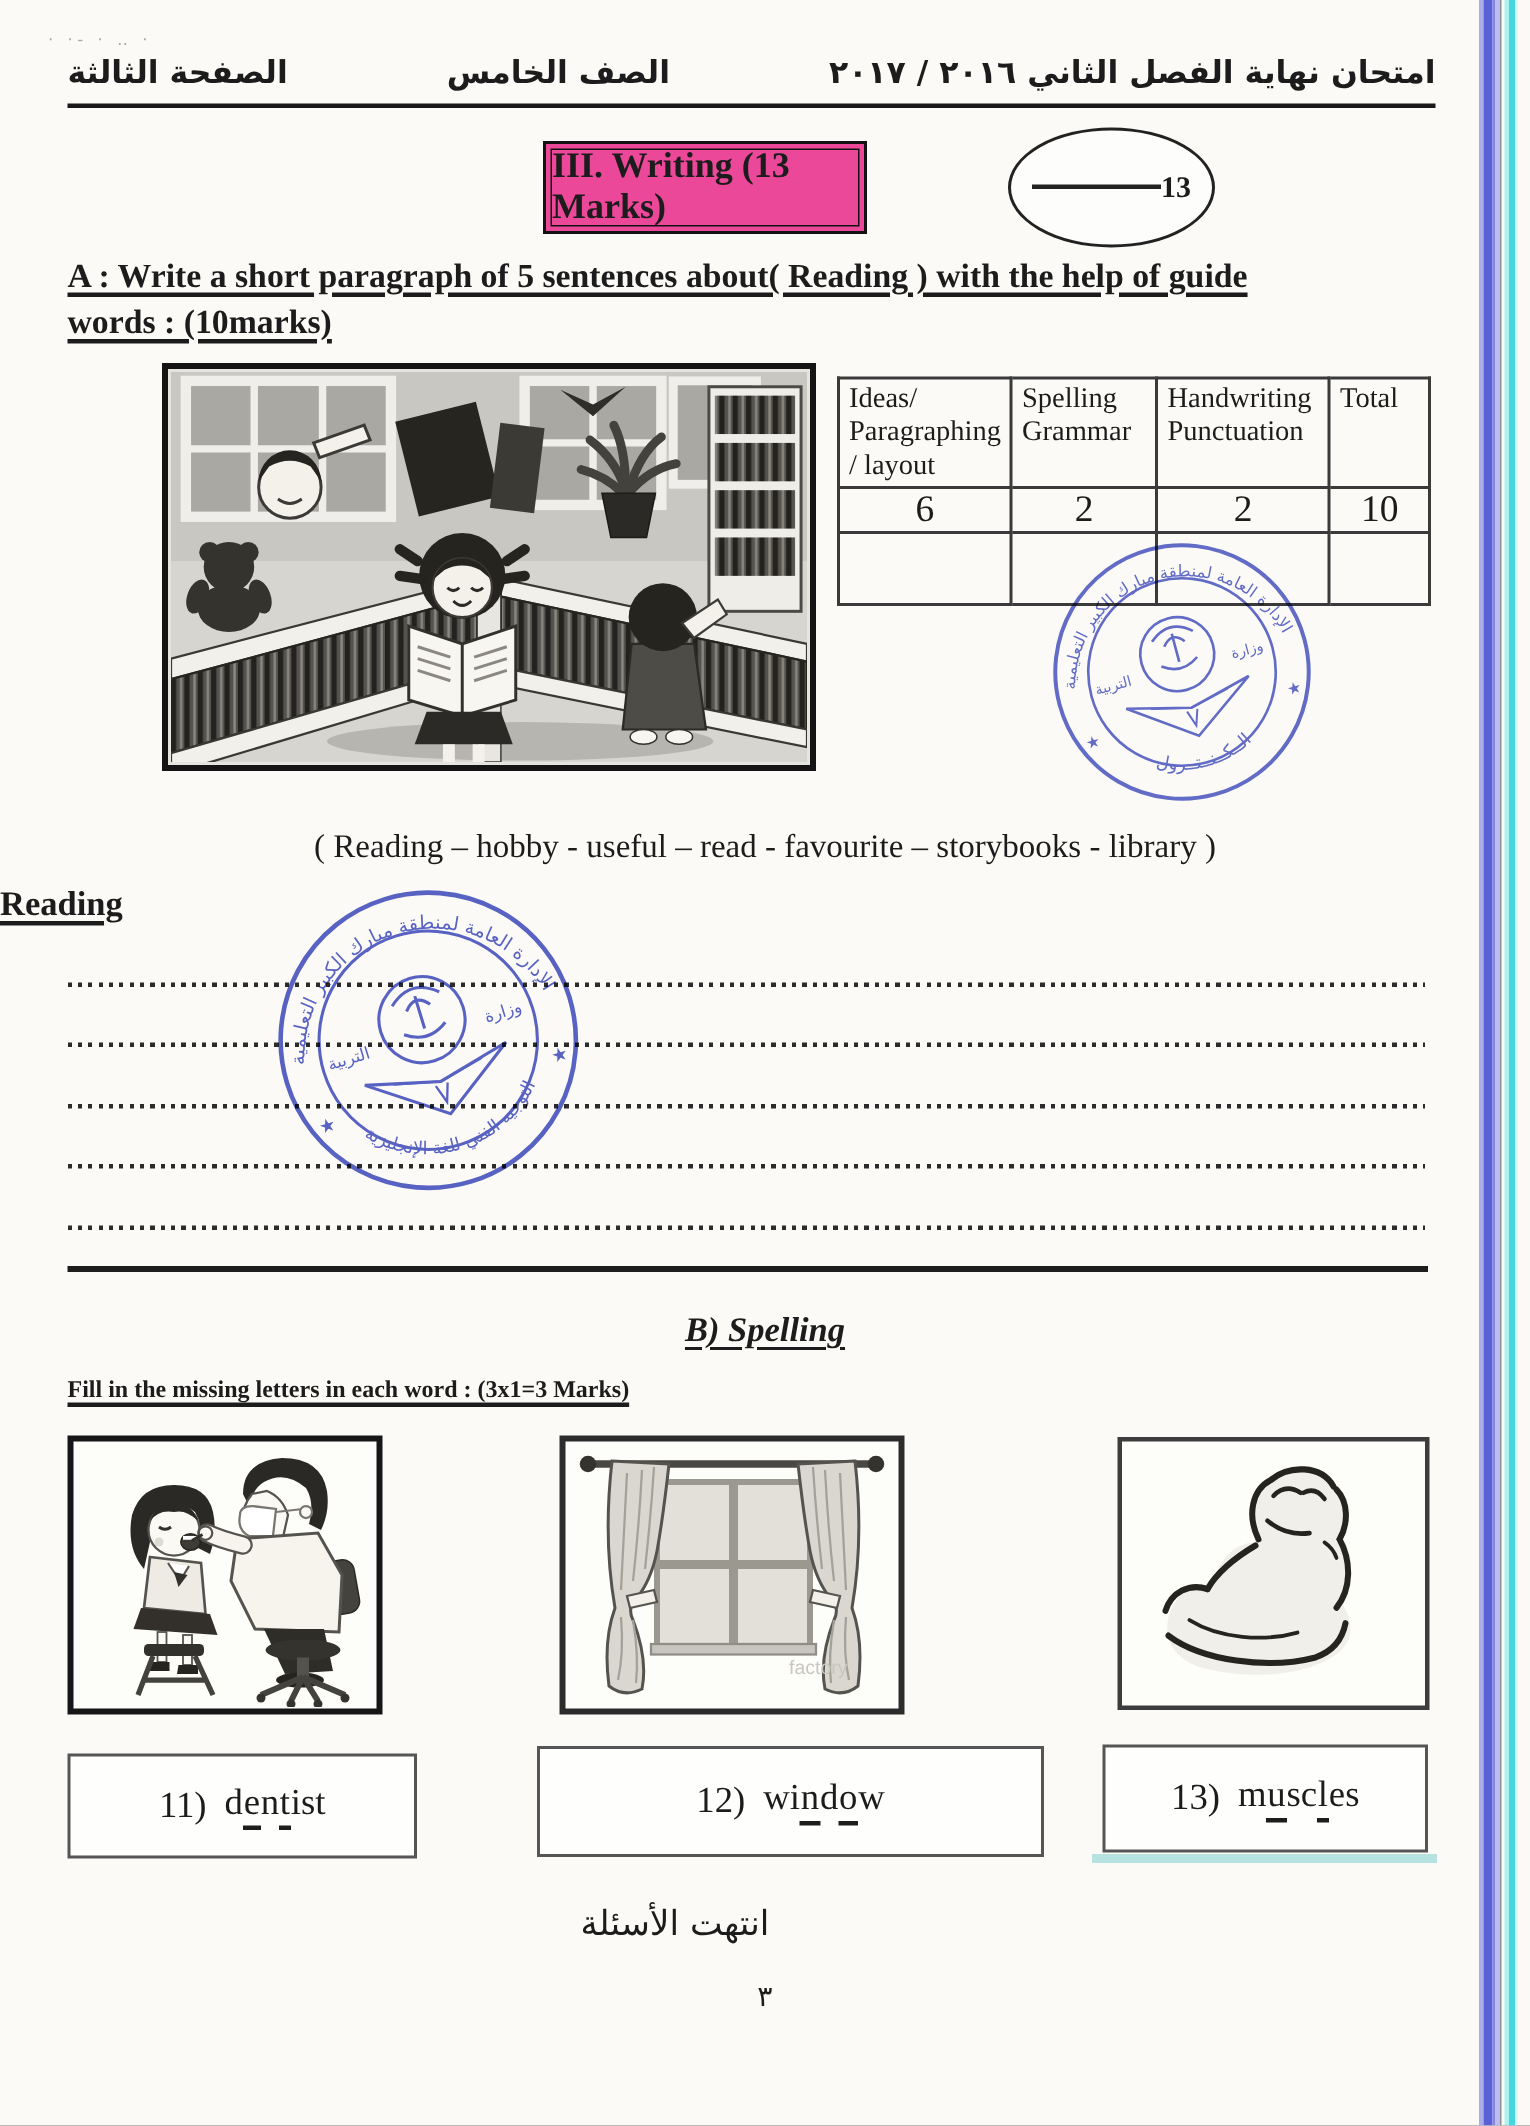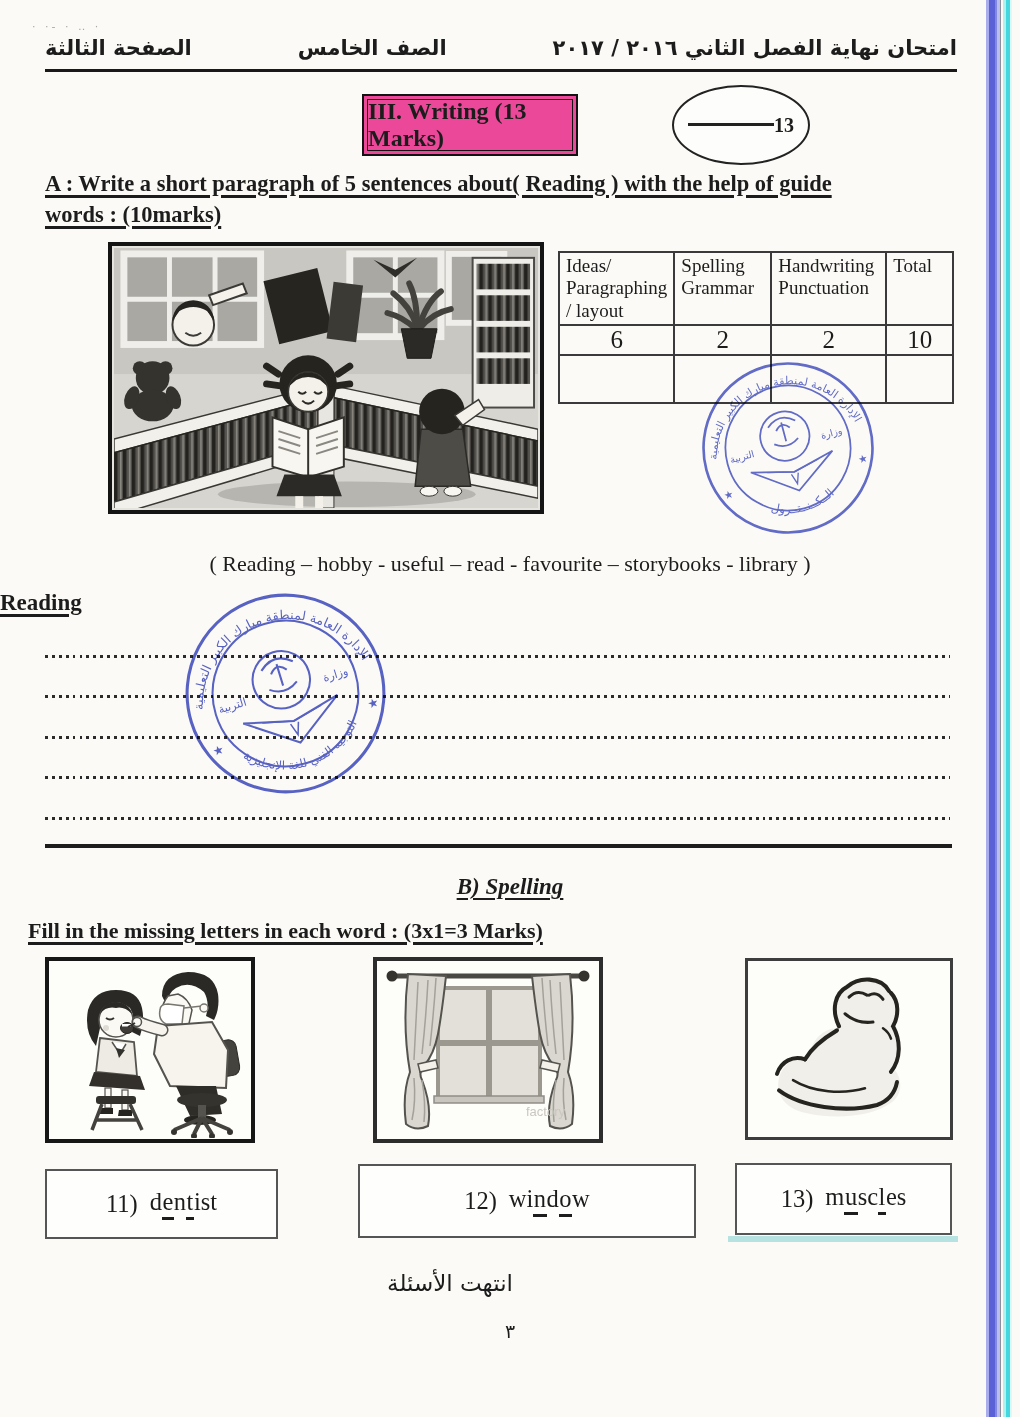--- a/index.html
+++ b/index.html
@@ -66,21 +66,21 @@
   }
   .paragraph-title span{text-decoration:underline;text-decoration-thickness:2.5px;text-underline-offset:4px;}
   .writing-line{
     position:absolute;left:45px;width:905px;height:3px;
     background:repeating-linear-gradient(to right,#2b2b2b 0 2.8px,transparent 2.8px 6.9px);
   }
   .section-divider{position:absolute;left:45px;top:844px;width:907px;height:3.5px;background:#1d1d1d;}
   
   .spelling-title{position:absolute;left:0;top:874px;width:1020px;text-align:center;font-weight:bold;font-style:italic;font-size:23px;}
   .spelling-title span{text-decoration:underline;text-decoration-thickness:2px;text-underline-offset:4px;}
-  .spelling-instruction{position:absolute;left:28px;top:918px;font-weight:bold;font-size:22px;text-decoration:underline;text-decoration-thickness:2.5px;text-underline-offset:4px;}
+  .spelling-instruction{position:absolute;left:45px;top:918px;font-weight:bold;font-size:16px;text-decoration:underline;text-decoration-thickness:2.5px;text-underline-offset:4px;}
   
   .pic-box{position:absolute;box-sizing:border-box;background:#fdfdfa;padding:1px;}
   .pic-box svg{width:100%;height:100%;display:block;}
   .pic-dentist{left:45px;top:957px;width:210px;height:186px;border:4px solid #161616;}
   .pic-window{left:373px;top:957px;width:230px;height:186px;border:4px solid #2c2c2c;}
   .pic-muscles{left:745px;top:958px;width:208px;height:182px;border:3.5px solid #3d3d3d;}
   
   .answer-box{
     position:absolute;box-sizing:border-box;border:2px solid #555;background:#fefefc;
     display:flex;align-items:center;justify-content:center;font-size:24.5px;

